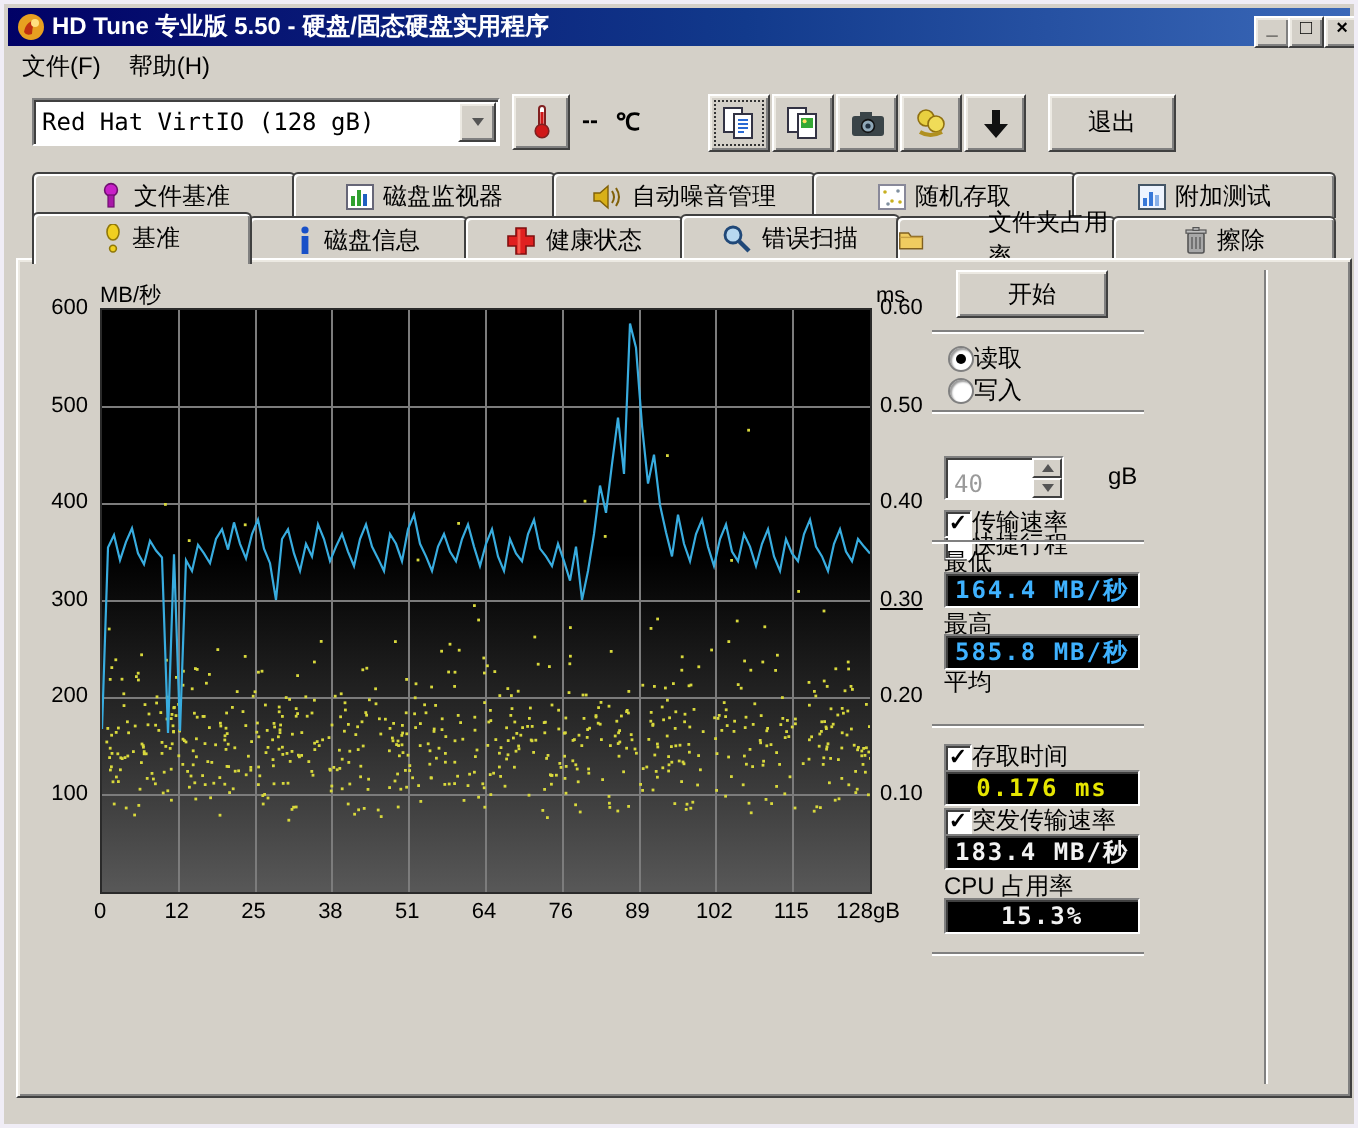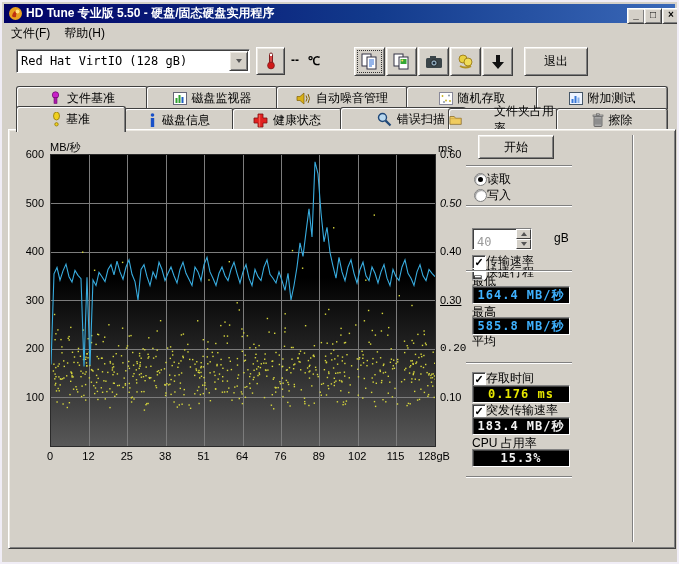--- a/index.html
+++ b/index.html
@@ -191,21 +191,21 @@
     </svg>
     <span>磁盘信息</span>
   </div>
   <div class="tab" style="left:230px;top:106px;width:108px;">
     <svg width="15" height="15" viewBox="0 0 15 15">
       <path d="M5 1h5v4h4v5h-4v4H5v-4H1V5h4z" fill="#e02020" stroke="#801010" stroke-width="0.8"></path>
       <path d="M5.8 1.8h1.4v12H5.8z" fill="#ff7060" opacity="0.7"></path>
     </svg>
     <span>健康状态</span>
   </div>
-  <div class="tab" style="left:338px;top:105px;width:108px;padding-left:16px;">
+  <div class="tab" style="left:338px;top:105px;width:108px;">
     <svg width="15" height="15" viewBox="0 0 15 15">
       <circle cx="5.5" cy="5.5" r="4" fill="#b8d8f0" stroke="#204878" stroke-width="1.4"></circle>
       <line x1="8.6" y1="8.6" x2="13.5" y2="13.5" stroke="#204878" stroke-width="2.2"></line>
     </svg>
     <span>错误扫描</span>
   </div>
   <div class="tab" style="left:446px;top:106px;width:108px;gap:32px;">
     <svg width="15" height="12" viewBox="0 0 15 12">
       <path d="M1 2h5l1.5 2H14v7H1z" fill="#f0cc60" stroke="#806020" stroke-width="0.8"></path>
       <path d="M1 4.5h13" stroke="#c8a040" stroke-width="0.8"></path>
@@ -928,24 +928,24 @@
   <div class="abs" id="y-left-labels" style="left:10px;top:152px;width:34px;height:291px;z-index:7;">
       <span class="ticklbl" style="top: -6px; right: 2px;">600</span>
       <span class="ticklbl" style="top: 42.5px; right: 2px;">500</span>
       <span class="ticklbl" style="top: 91px; right: 2px;">400</span>
       <span class="ticklbl" style="top: 139.5px; right: 2px;">300</span>
       <span class="ticklbl" style="top: 188px; right: 2px;">200</span>
       <span class="ticklbl" style="top: 236.5px; right: 2px;">100</span>
     </div>
   <div class="abs" id="y-right-labels" style="left:438px;top:152px;width:36px;height:291px;z-index:7;">
       <span class="ticklbl" style="top: -6px; left: 0px;">0.60</span>
-      <span class="ticklbl" style="top: 42.5px; left: 0px; font-style: italic;">0.50</span>
+      <span class="ticklbl" style="top: 42.5px; left: 0px;">0.50</span>
       <span class="ticklbl" style="top: 91px; left: 0px;">0.40</span>
       <span class="ticklbl" style="top: 139.5px; left: 0px; text-decoration: underline;">0.30</span>
-      <span class="ticklbl" style="top: 188px; left: 0px; font-family: Liberation Mono, monospace;">0.20</span>
+      <span class="ticklbl" style="top: 188px; left: 0px;">0.20</span>
       <span class="ticklbl" style="top: 236.5px; left: 0px;">0.10</span>
     </div>
   <div class="abs" id="x-labels" style="left:48px;top:448px;width:386px;height:14px;z-index:7;">
       <span class="ticklbl" style="left: 0px; top: 0px; transform: translateX(-50%);">0</span>
       <span class="ticklbl" style="left: 38.4px; top: 0px; transform: translateX(-50%);">12</span>
       <span class="ticklbl" style="left: 76.8px; top: 0px; transform: translateX(-50%);">25</span>
       <span class="ticklbl" style="left: 115.2px; top: 0px; transform: translateX(-50%);">38</span>
       <span class="ticklbl" style="left: 153.6px; top: 0px; transform: translateX(-50%);">51</span>
       <span class="ticklbl" style="left: 192px; top: 0px; transform: translateX(-50%);">64</span>
       <span class="ticklbl" style="left: 230.4px; top: 0px; transform: translateX(-50%);">76</span>

